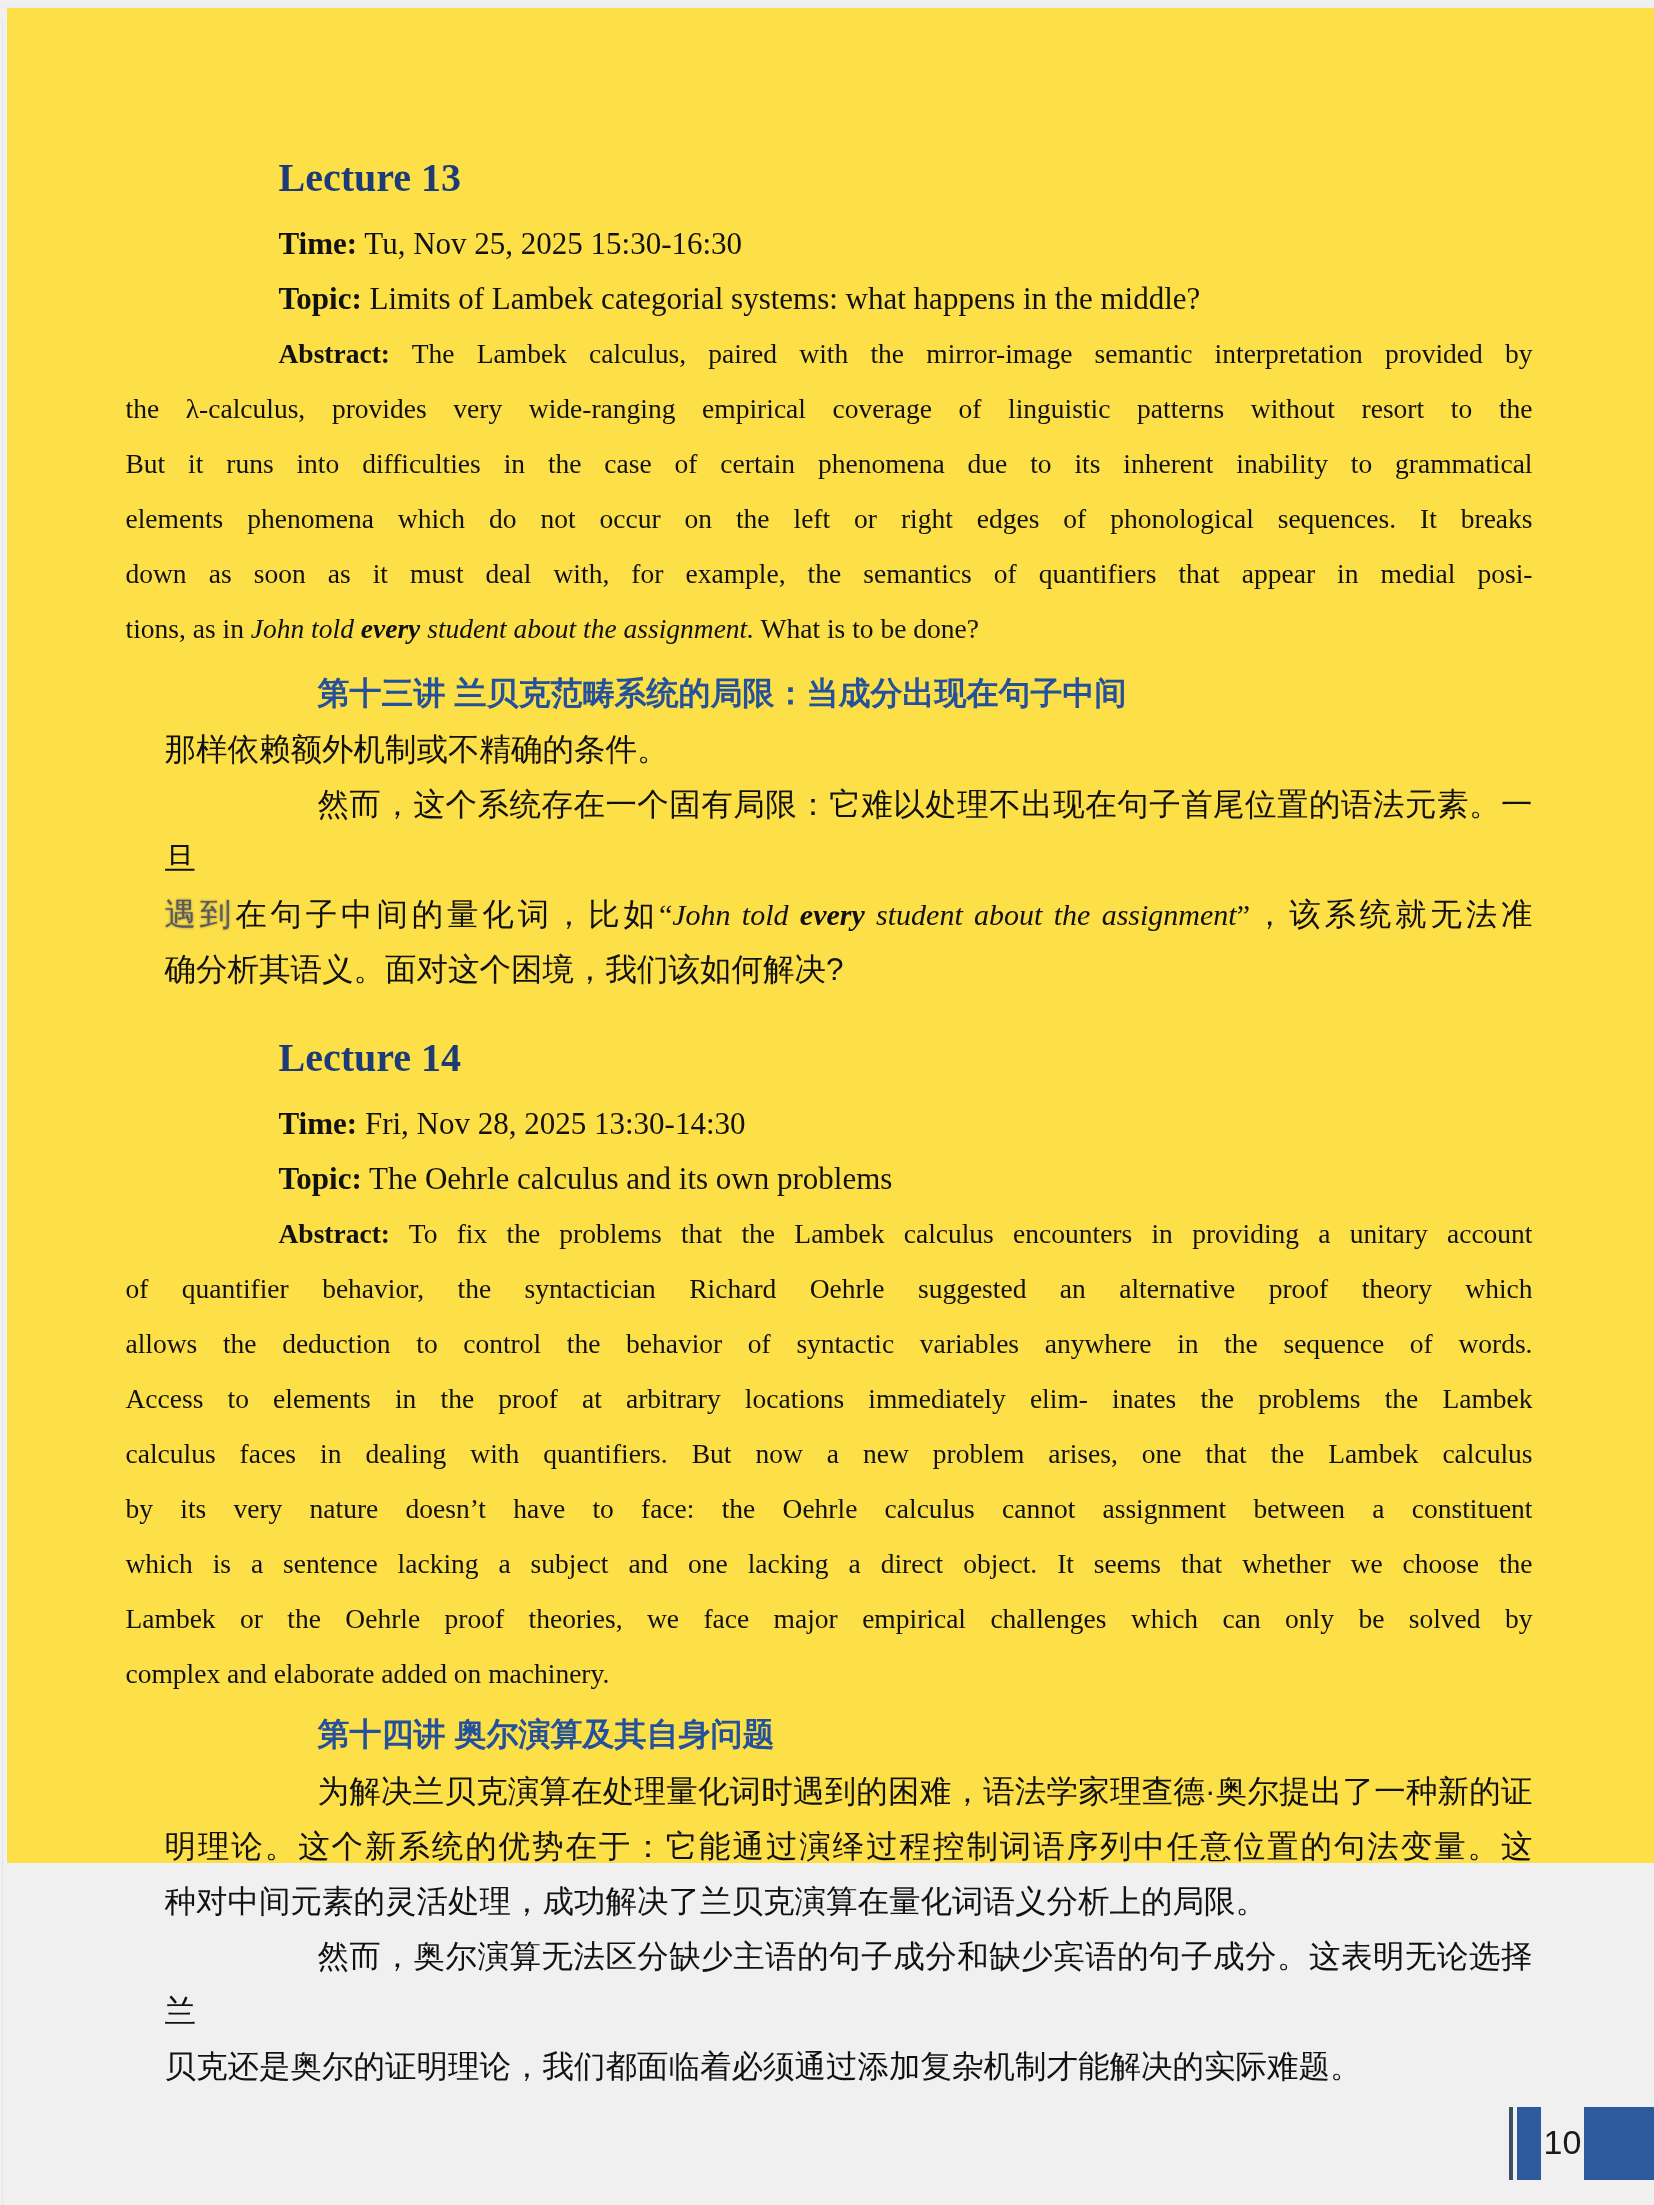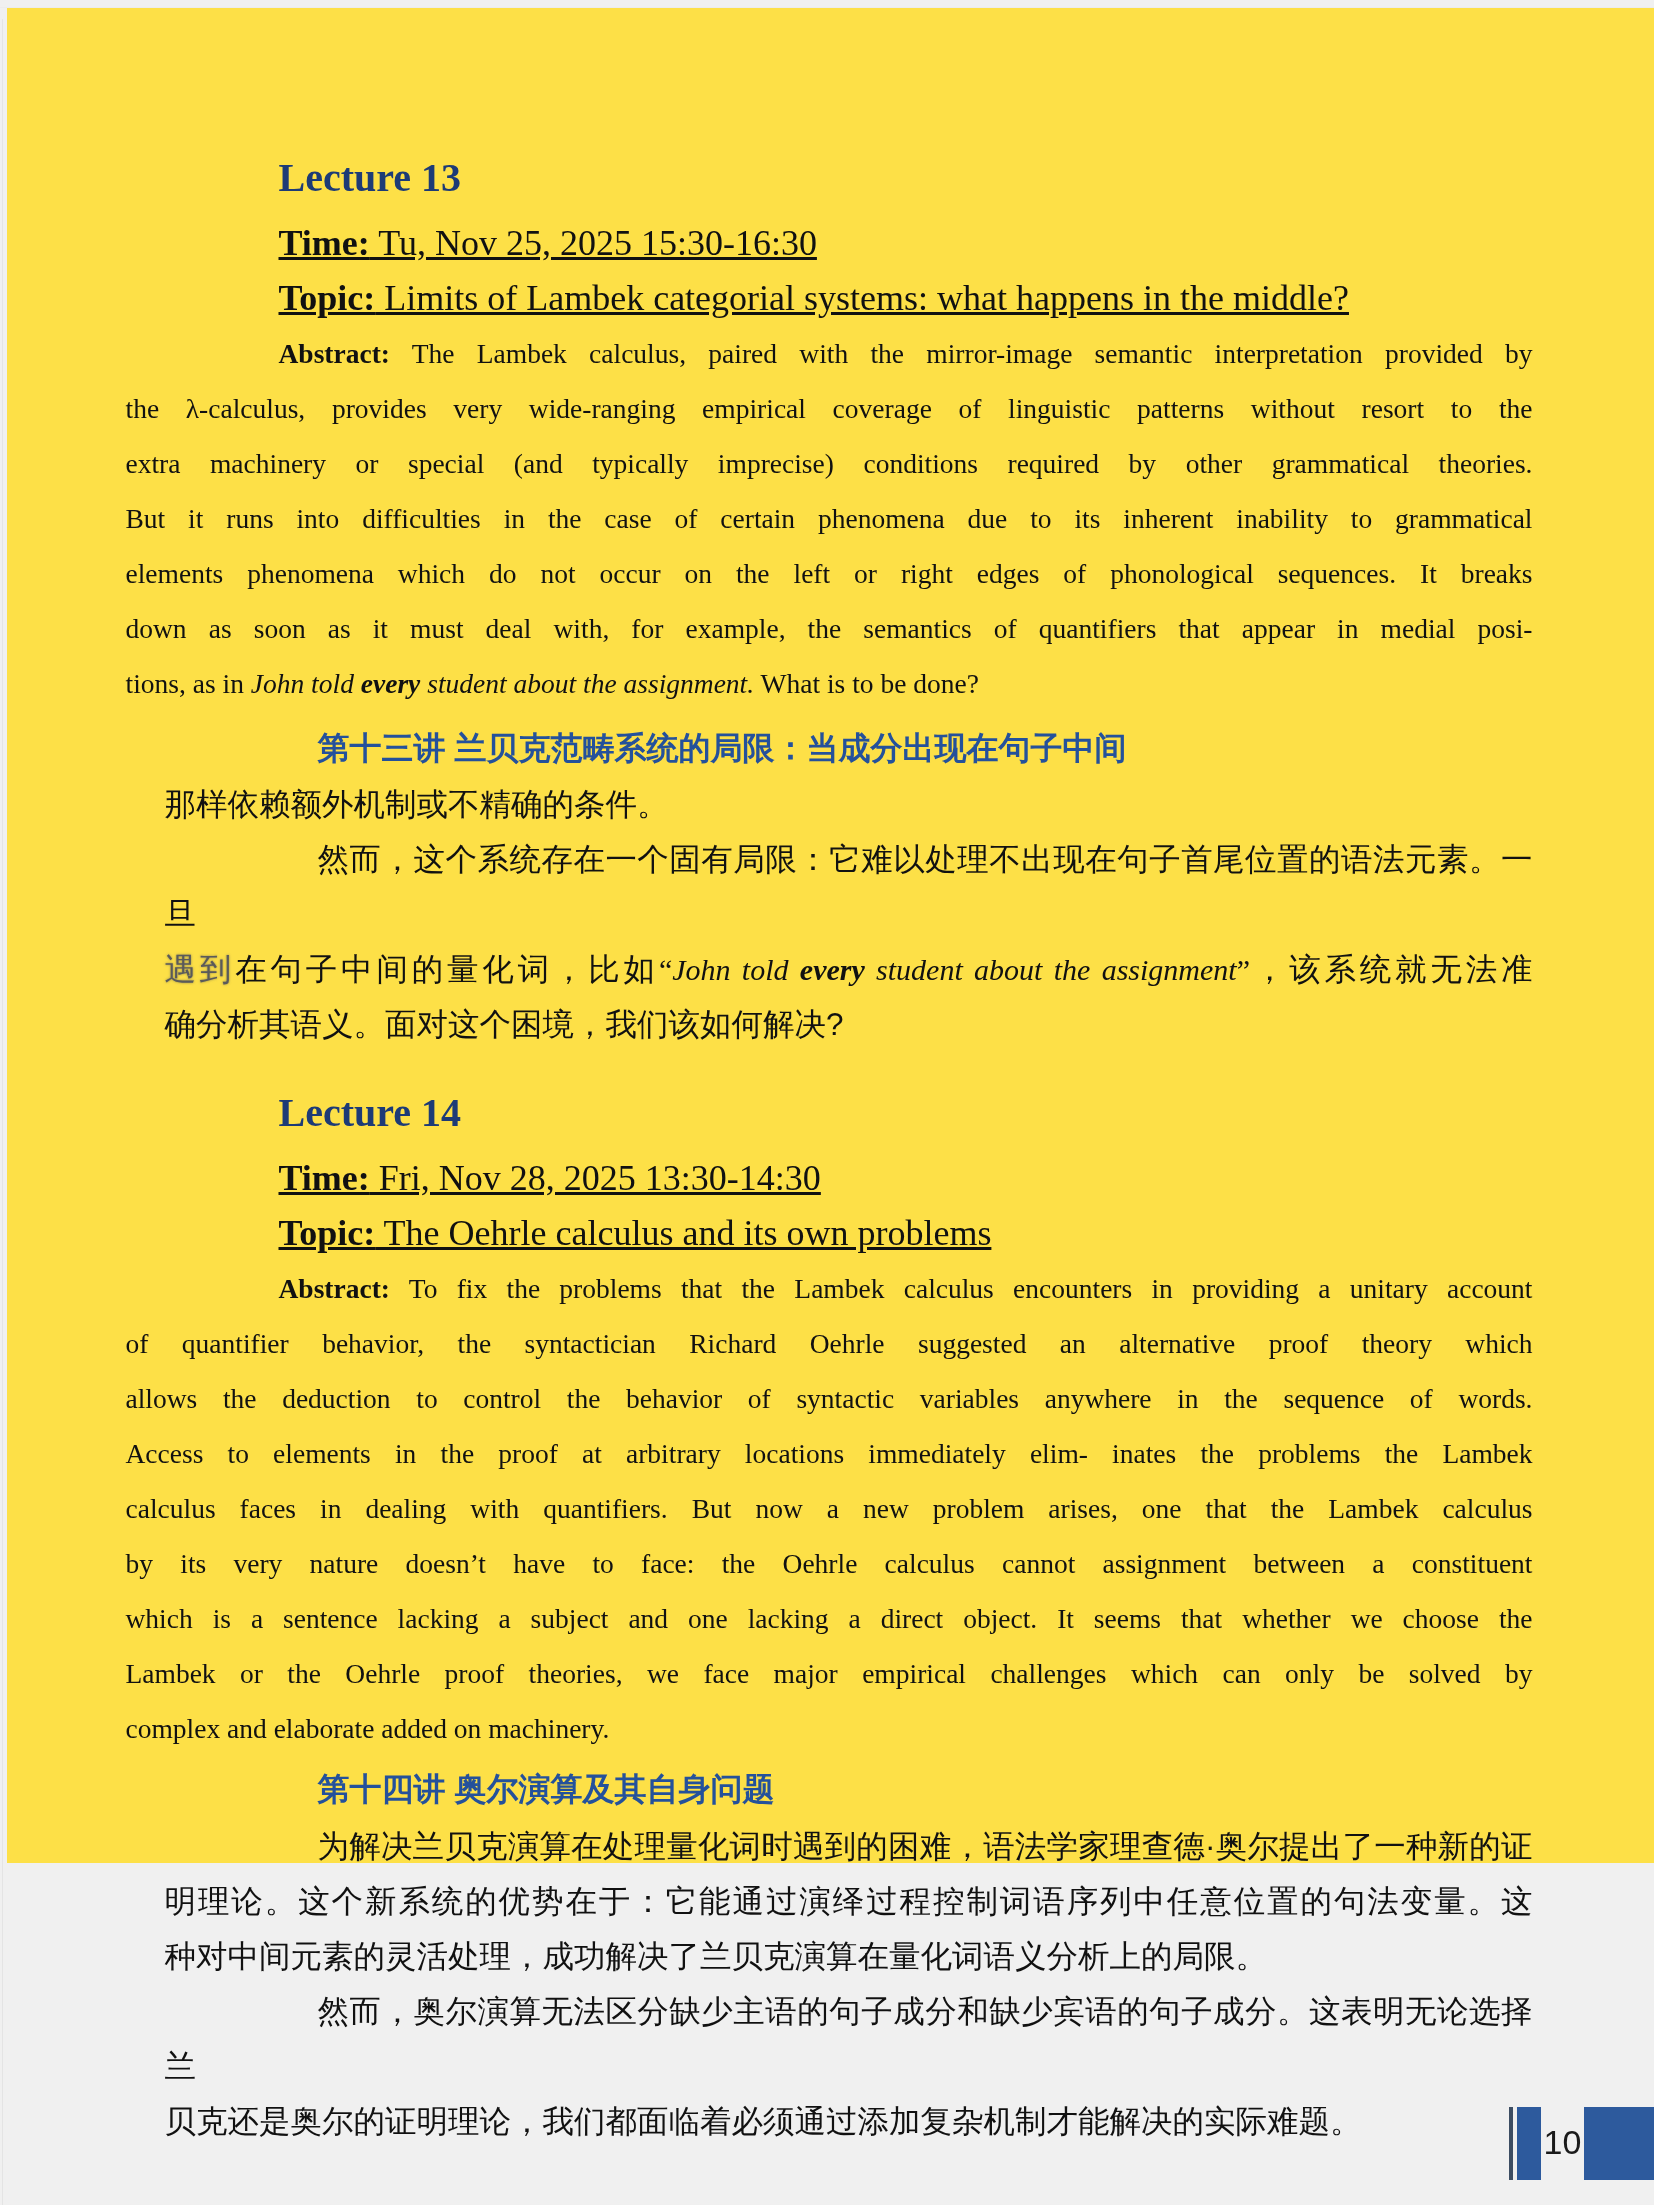--- a/index.html
+++ b/index.html
@@ -26,23 +26,22 @@
   .content{
     position:absolute;left:119px;top:145px;width:1407px;
   }
   .lecture-title{
     font-family:"Liberation Serif",serif;
     font-size:40px;font-weight:bold;color:var(--c-lecture-heading);
     line-height:50px;padding-left:153px;
   }
   .meta-block{margin-top:13px;}
   .meta-line{
-    font-size:36px;line-height:55px;text-indent:153px;
+    font-size:31px;line-height:55px;text-indent:153px;
     white-space:nowrap;
-    text-decoration:underline;
   }
   .meta-line .lbl{font-weight:bold;}
   .en-par{font-size:27.5px;}
   .jline{
     line-height:55px;
     text-align:justify;text-align-last:justify;
     text-justify:inter-character;
   }
   .jlast{text-align-last:left;}
   .ind{text-indent:153px;}
@@ -95,21 +94,20 @@
         <div class="meta-line">
           <span class="lbl">Time:</span><span> Tu, Nov 25, 2025 15:30-16:30</span>
         </div>
         <div class="meta-line">
           <span class="lbl">Topic:</span><span> Limits of Lambek categorial systems: what happens in the middle?</span>
         </div>
       </div>
       <div class="en-par">
           <div class="jline ind"><span class="b">Abstract:</span><span> The Lambek calculus, paired with the mirror-image semantic interpretation provided by</span></div>
           <div class="jline"><span>the λ-calculus, provides very wide-ranging empirical coverage of linguistic patterns without resort to the</span></div>
-          <div class="jline"><span>extra machinery or special (and typically imprecise) conditions required by other grammatical theories.</span></div>
           <div class="jline"><span>But it runs into difficulties in the case of certain phenomena due to its inherent inability to grammatical</span></div>
           <div class="jline"><span>elements phenomena which do not occur on the left or right edges of phonological sequences.  It breaks</span></div>
           <div class="jline"><span>down as soon as it must deal with, for example, the semantics of quantifiers that appear in medial posi-</span></div>
           <div class="jline jlast"><span>tions, as in </span><span class="i">John told </span><span class="b i">every</span><span class="i"> student about the assignment.</span><span> What is to be done?</span></div>
         </div>
 
       <div class="cn-sec">
         <div class="cn-heading">第十三讲 兰贝克范畴系统的局限：当成分出现在句子中间</div>
         <div class="cn-par">
             <div class="jline jlast"><span>那样依赖额外机制或不精确的条件。</span></div>

